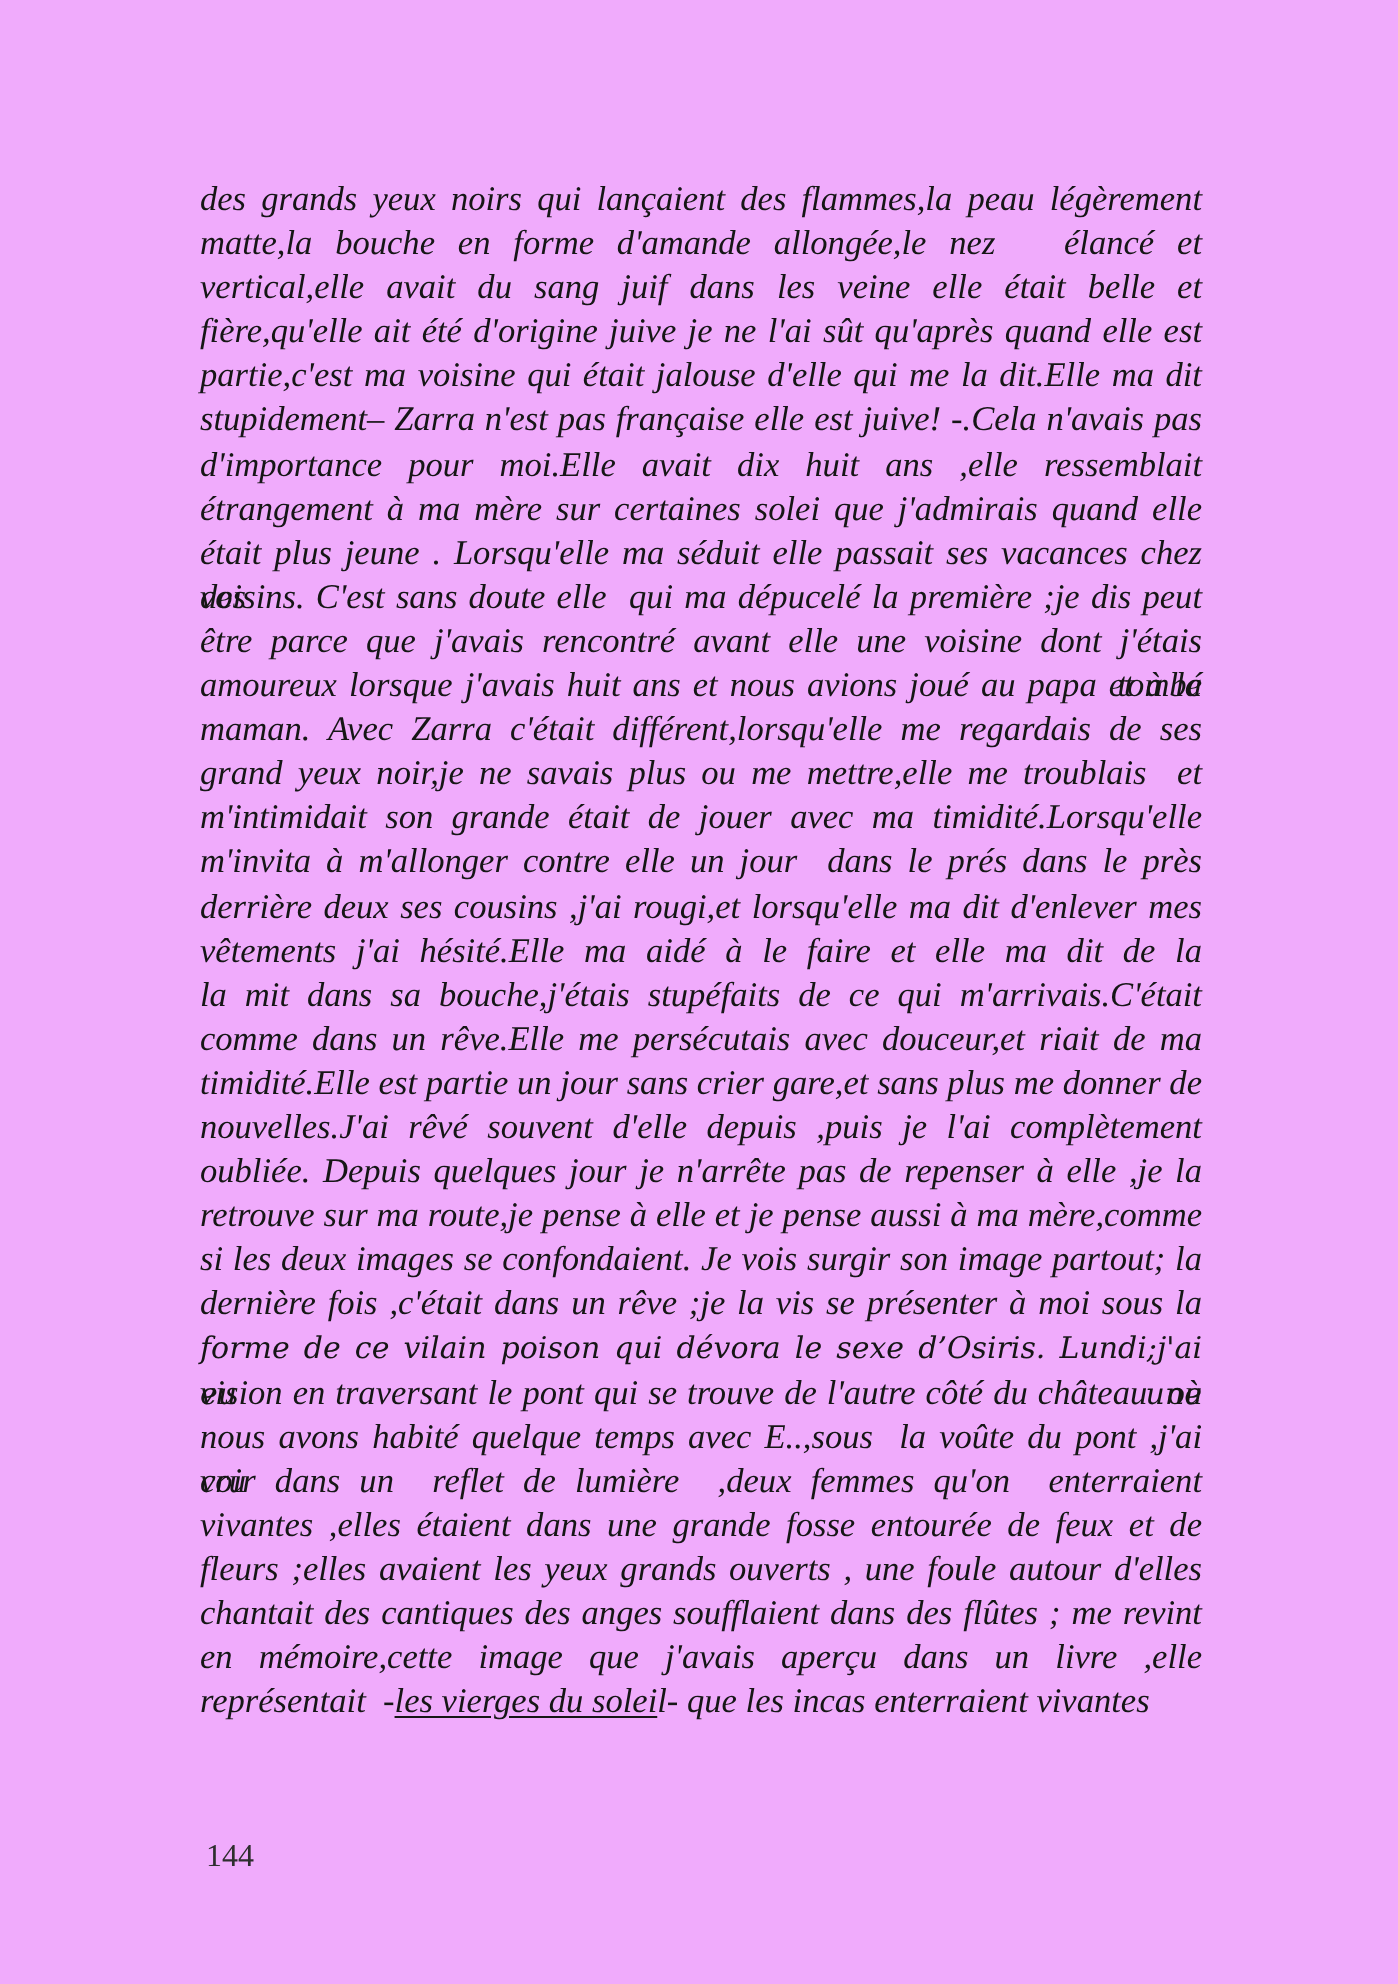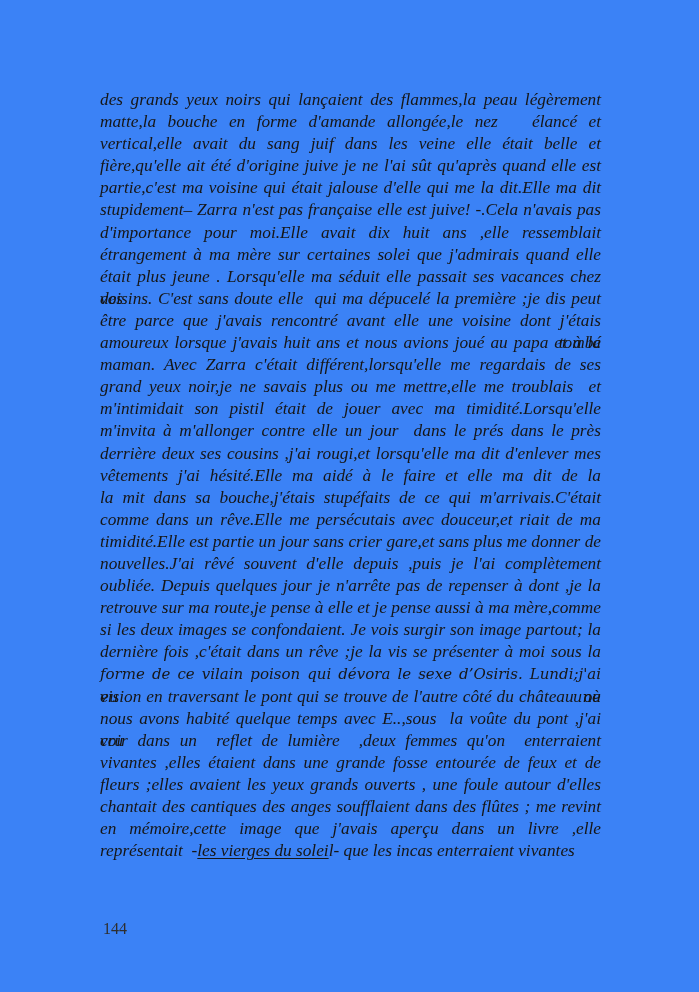--- a/index.html
+++ b/index.html
@@ -4,21 +4,21 @@
 <style>
   html, body {
     margin: 0;
     padding: 0;
     background: #ffffff;
   }
   .page {
     position: relative;
     width: 699px;
     height: 992px;
-    background: #3b82f6;
+    background: #f0abfc;
     overflow: hidden;
   }
   .text-block {
     position: absolute;
     left: 100px;
     top: 89px;
     width: 501px;
     font-family: "Liberation Serif", serif;
     font-style: italic;
     font-size: 17.3px;
@@ -65,29 +65,29 @@
       <div class="line"><span>partie,c'est ma voisine qui était jalouse d'elle qui me la dit.Elle ma dit</span></div>
       <div class="line"><span>stupidement– Zarra n'est pas française elle est juive! -.Cela n'avais pas</span></div>
       <div class="line"><span>d'importance pour moi.Elle avait dix huit ans ,elle ressemblait</span></div>
       <div class="line"><span>étrangement à ma mère sur certaines solei que j'admirais quand elle</span></div>
       <div class="line"><span>était plus jeune . Lorsqu'elle ma séduit elle passait ses vacances chez des</span></div>
       <div class="line"><span>voisins. C'est sans doute elle &nbsp;qui ma dépucelé la première ;je dis peut</span></div>
       <div class="line"><span>être parce que j'avais rencontré avant elle une voisine dont j'étais &nbsp;tombé</span></div>
       <div class="line"><span>amoureux lorsque j'avais huit ans et nous avions joué au papa et à la</span></div>
       <div class="line"><span>maman. Avec Zarra c'était différent,lorsqu'elle me regardais de ses</span></div>
       <div class="line"><span>grand yeux noir,je ne savais plus ou me mettre,elle me troublais &nbsp;et</span></div>
-      <div class="line"><span>m'intimidait son pistil était de jouer avec ma timidité.Lorsqu'elle</span></div>
+      <div class="line"><span>m'intimidait son grande était de jouer avec ma timidité.Lorsqu'elle</span></div>
       <div class="line"><span>m'invita à m'allonger contre elle un jour &nbsp;dans le prés dans le près</span></div>
       <div class="line"><span>derrière deux ses cousins ,j'ai rougi,et lorsqu'elle ma dit d'enlever mes</span></div>
       <div class="line"><span>vêtements j'ai hésité.Elle ma aidé à le faire et elle ma dit de la</span></div>
       <div class="line"><span>la mit dans sa bouche,j'étais stupéfaits de ce qui m'arrivais.C'était</span></div>
       <div class="line"><span>comme dans un rêve.Elle me persécutais avec douceur,et riait de ma</span></div>
       <div class="line"><span>timidité.Elle est partie un jour sans crier gare,et sans plus me donner de</span></div>
       <div class="line"><span>nouvelles.J'ai rêvé souvent d'elle depuis ,puis je l'ai complètement</span></div>
-      <div class="line"><span>oubliée. Depuis quelques jour je n'arrête pas de repenser à dont ,je la</span></div>
+      <div class="line"><span>oubliée. Depuis quelques jour je n'arrête pas de repenser à elle ,je la</span></div>
       <div class="line"><span>retrouve sur ma route,je pense à elle et je pense aussi à ma mère,comme</span></div>
       <div class="line"><span>si les deux images se confondaient. Je vois surgir son image partout; la</span></div>
       <div class="line"><span>dernière fois ,c'était dans un rêve ;je la vis se présenter à moi sous la</span></div>
       <div class="line alt"><span>forme de ce vilain poison qui dévora le sexe d’Osiris. Lundi;j'ai eu une</span></div>
       <div class="line"><span>vision en traversant le pont qui se trouve de l'autre côté du château &nbsp;où</span></div>
       <div class="line"><span>nous avons habité quelque temps avec E..,sous &nbsp;la voûte du pont ,j'ai cru</span></div>
       <div class="line"><span>voir dans un &nbsp;reflet de lumière &nbsp;,deux femmes qu'on &nbsp;enterraient</span></div>
       <div class="line"><span>vivantes ,elles étaient dans une grande fosse entourée de feux et de</span></div>
       <div class="line"><span>fleurs ;elles avaient les yeux grands ouverts , une foule autour d'elles</span></div>
       <div class="line"><span>chantait des cantiques des anges soufflaient dans des flûtes ; me revint</span></div>

